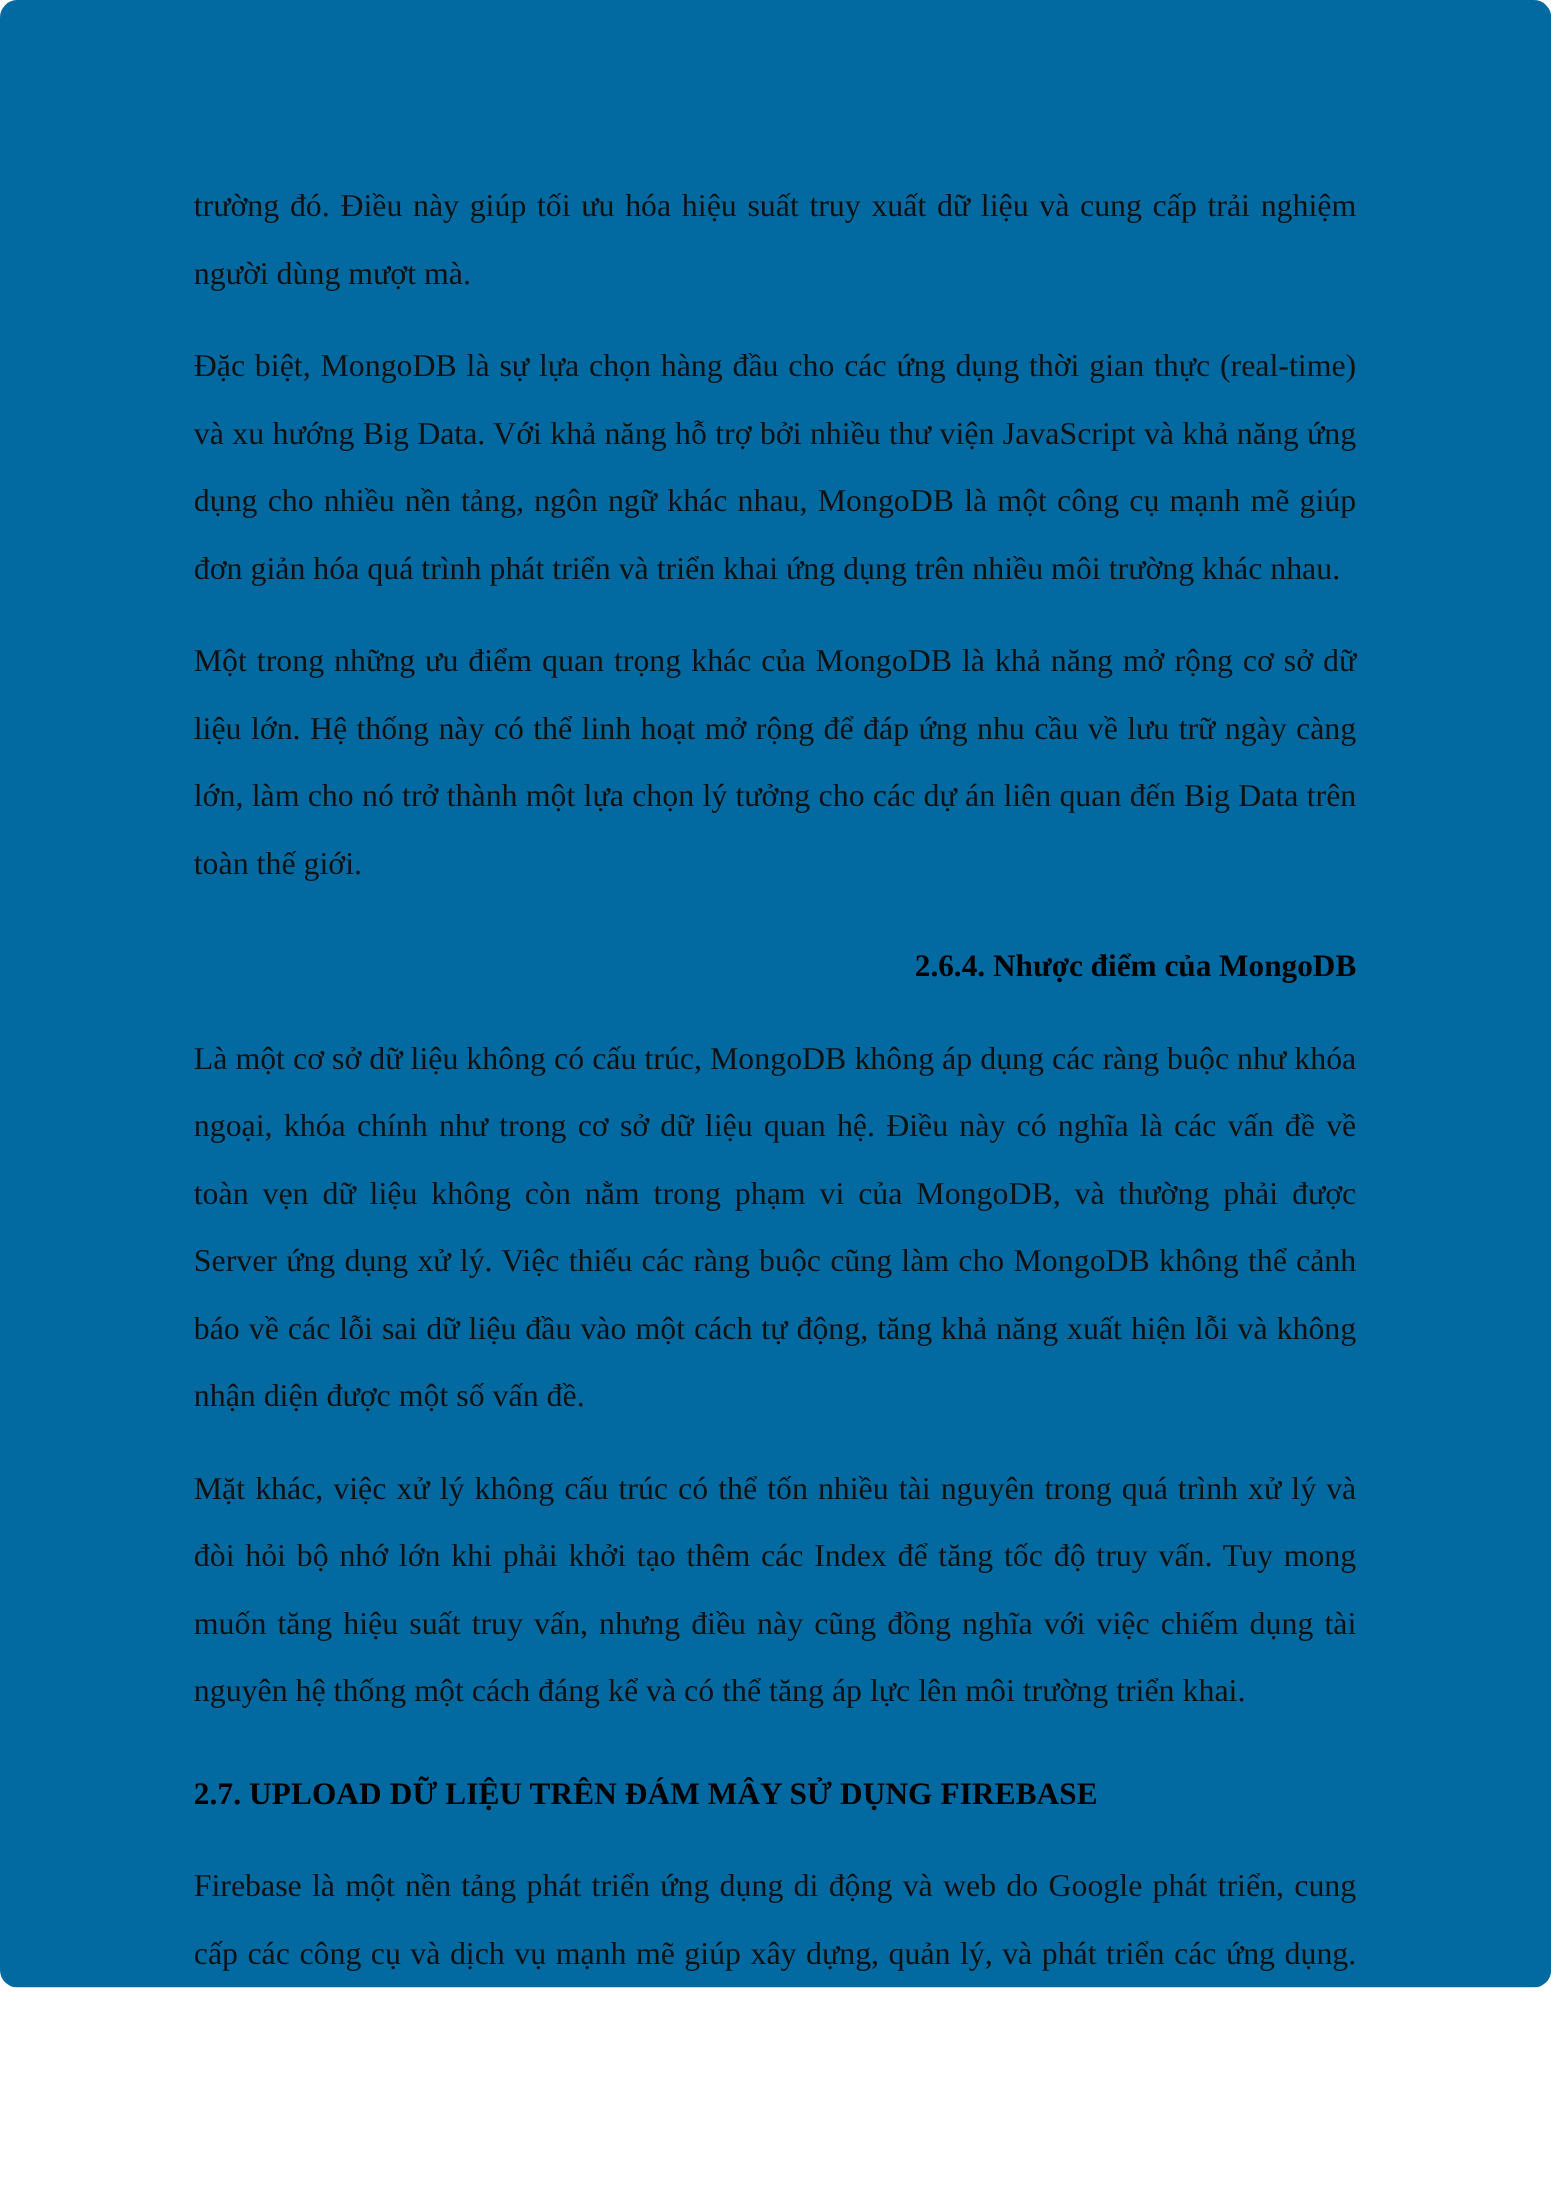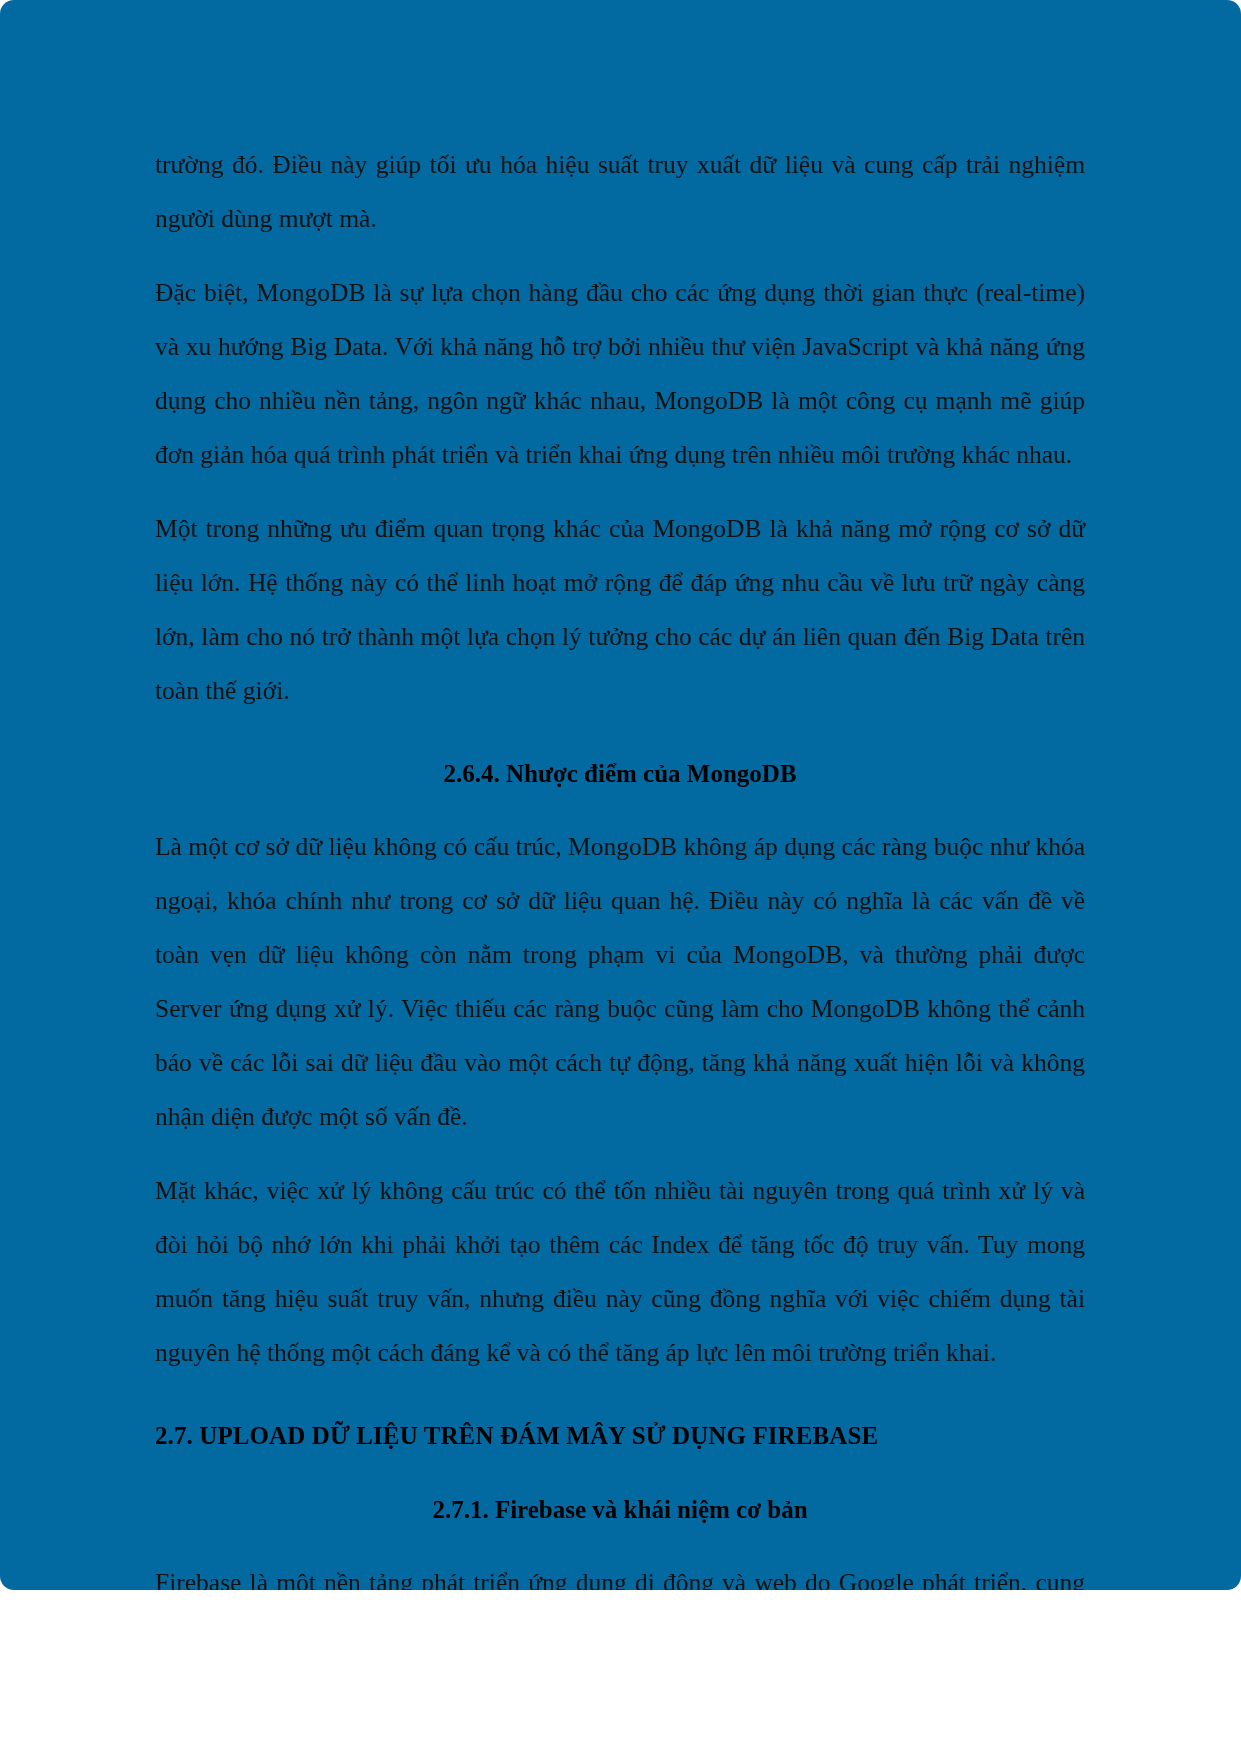--- a/index.html
+++ b/index.html
@@ -53,21 +53,21 @@
     letter-spacing: 0.1px;
     color: #000000;
   }
 
   h3.heading-minor {
     margin: 26px 0 0 0;
     padding: 0;
     font-size: 25px;
     line-height: 48px;
     font-weight: bold;
-    text-align: center;
+    text-align: right;
     color: #000000;
   }
 
   h2.heading-major + p.body-text,
   h3.heading-minor + p.body-text {
     margin-top: 22px;
   }
 
   p.body-text + h2.heading-major,
   p.body-text + h3.heading-minor {
@@ -92,19 +92,18 @@
 <div class="page">
 
   <div class="content">
     <p class="body-text">trường đó. Điều này giúp tối ưu hóa hiệu suất truy xuất dữ liệu và cung cấp trải nghiệm người dùng mượt mà.</p>
     <p class="body-text">Đặc biệt, MongoDB là sự lựa chọn hàng đầu cho các ứng dụng thời gian thực (real-time) và xu hướng Big Data. Với khả năng hỗ trợ bởi nhiều thư viện JavaScript và khả năng ứng dụng cho nhiều nền tảng, ngôn ngữ khác nhau, MongoDB là một công cụ mạnh mẽ giúp đơn giản hóa quá trình phát triển và triển khai ứng dụng trên nhiều môi trường khác nhau.</p>
     <p class="body-text">Một trong những ưu điểm quan trọng khác của MongoDB là khả năng mở rộng cơ sở dữ liệu lớn. Hệ thống này có thể linh hoạt mở rộng để đáp ứng nhu cầu về lưu trữ ngày càng lớn, làm cho nó trở thành một lựa chọn lý tưởng cho các dự án liên quan đến Big Data trên toàn thế giới.</p>
     <h3 class="heading-minor">2.6.4. Nhược điểm của MongoDB</h3>
     <p class="body-text">Là một cơ sở dữ liệu không có cấu trúc, MongoDB không áp dụng các ràng buộc như khóa ngoại, khóa chính như trong cơ sở dữ liệu quan hệ. Điều này có nghĩa là các vấn đề về toàn vẹn dữ liệu không còn nằm trong phạm vi của MongoDB, và thường phải được Server ứng dụng xử lý. Việc thiếu các ràng buộc cũng làm cho MongoDB không thể cảnh báo về các lỗi sai dữ liệu đầu vào một cách tự động, tăng khả năng xuất hiện lỗi và không nhận diện được một số vấn đề.</p>
     <p class="body-text">Mặt khác, việc xử lý không cấu trúc có thể tốn nhiều tài nguyên trong quá trình xử lý và đòi hỏi bộ nhớ lớn khi phải khởi tạo thêm các Index để tăng tốc độ truy vấn. Tuy mong muốn tăng hiệu suất truy vấn, nhưng điều này cũng đồng nghĩa với việc chiếm dụng tài nguyên hệ thống một cách đáng kể và có thể tăng áp lực lên môi trường triển khai.</p>
     <h2 class="heading-major">2.7. UPLOAD DỮ LIỆU TRÊN ĐÁM MÂY SỬ DỤNG FIREBASE</h2>
-    <h3 class="heading-minor">2.7.1. Firebase và khái niệm cơ bản</h3>
     <p class="body-text">Firebase là một nền tảng phát triển ứng dụng di động và web do Google phát triển, cung cấp các công cụ và dịch vụ mạnh mẽ giúp xây dựng, quản lý, và phát triển các ứng dụng. Firebase cung cấp một bộ công cụ toàn diện, bao gồm cơ sở dữ liệu, xác thực người</p>
   </div>
 
   <div class="page-number">29</div>
 
 </div>
 
 </body></html>

